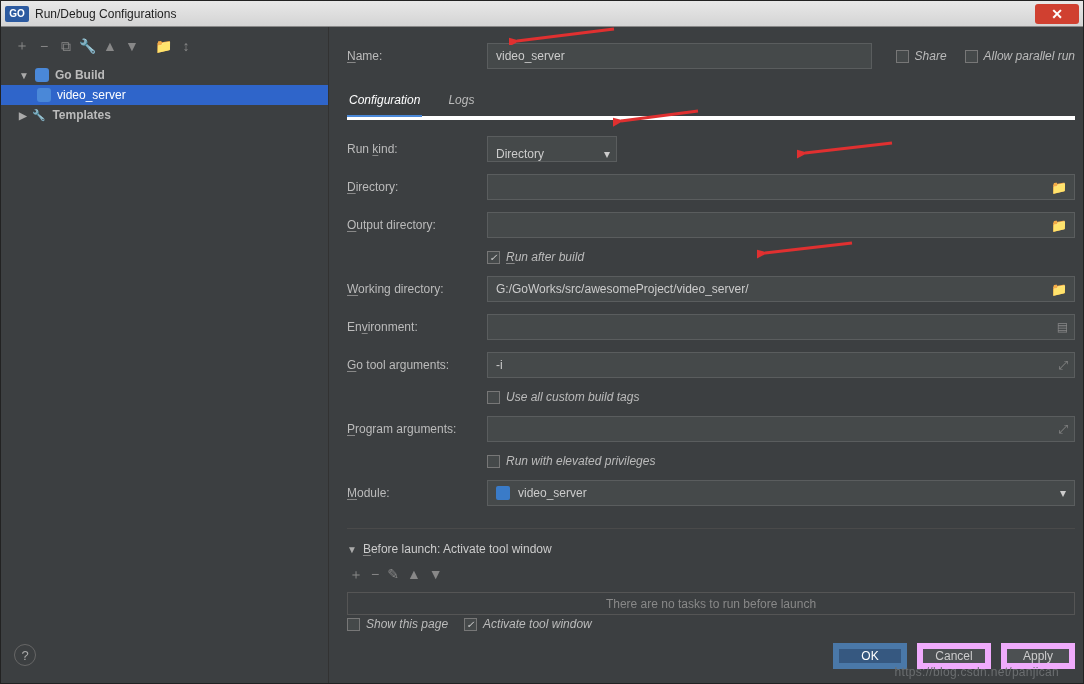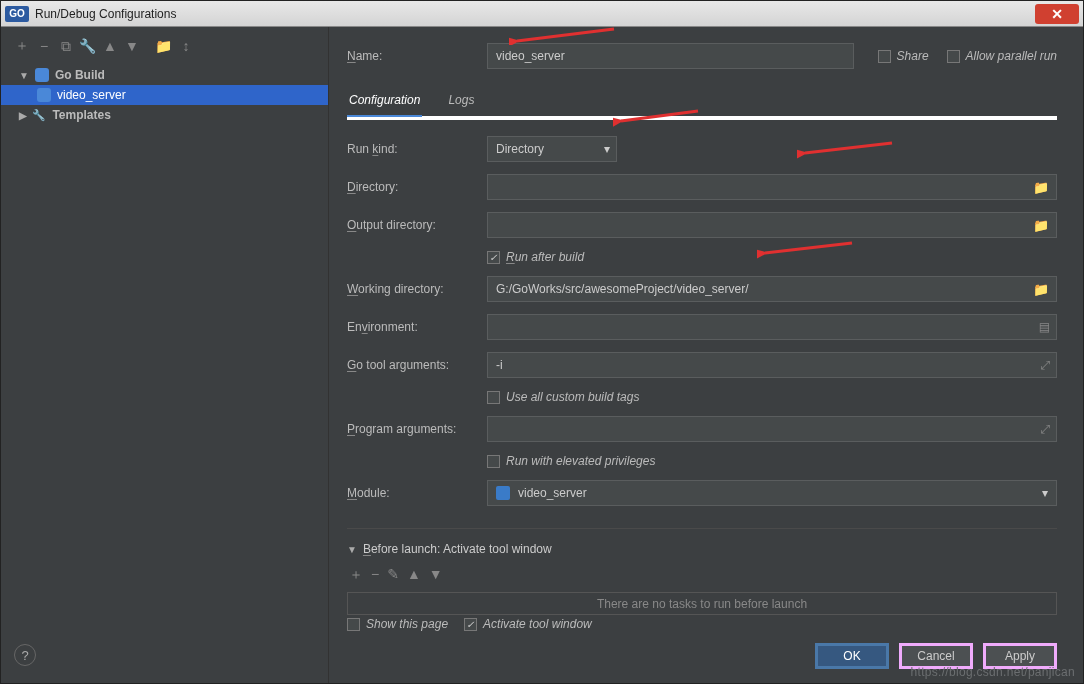--- a/index.html
+++ b/index.html
@@ -13,46 +13,46 @@
   .toolbar { display:flex; gap:4px; padding:4px 8px 8px 12px; align-items:center; color:#888;}
   .toolbar span { width:18px; text-align:center; font-size:14px; cursor:pointer;}
   .tree { flex:1; padding-top:2px; }
   .tree-item { padding: 3px 6px 3px 18px; display:flex; align-items:center; gap:6px; cursor:pointer;}
   .tree-item.l2 { padding-left:36px; }
   .tree-item.selected { background:#2f65ca; color:#fff; }
   .tree-item.bold { font-weight:600; }
   .tri { font-size:10px; color:#aaa;}
   .go-ico { width:14px; height:14px; background:#4a88d8; border-radius:3px; display:inline-block;}
   .wrench-ico::before{content:"🔧"; font-size:11px;}
-  .main { flex:1; padding: 16px 26px 8px 18px; display:flex; flex-direction:column; position:relative;}
+  .main { flex:1; padding: 16px 8px 8px 18px; display:flex; flex-direction:column; position:relative;}
   .row { display:flex; align-items:center; margin-bottom:12px; gap:10px; }
   .row label { width:130px; }
   .u { text-decoration: underline; text-decoration-color:#888; text-underline-offset:2px;}
   input.text, .select, .field { background:#45494a; border:1px solid #5a5d5e; color:#ccc; height:26px; padding:0 8px; font-size:12px; }
   input.text { flex:1; }
   .field { flex:1; display:flex; align-items:center; position:relative;}
   .field .folder { position:absolute; right:6px; color:#888; font-size:13px;}
-  .select { width:130px; display:flex; align-items:center; justify-content:space-between; padding-right:6px;}
+  .select { width:130px; display:flex; align-items:flex-end; justify-content:space-between; padding-right:6px;}
   .tabs { display:flex; gap:24px; border-bottom:4px solid #ffffff; margin:6px 0 16px 0;font-style:italic; }
   .tab { padding:6px 2px 8px 2px; cursor:pointer; color:#bbb;}
   .tab.active { color:#fff; border-bottom:2px solid #4a88d8; margin-bottom:-1px;}
   .chk { display:flex; align-items:center; gap:6px;font-style:italic; }
   .chk .box { width:13px; height:13px; border:1px solid #777; background:#45494a; display:flex; align-items:center; justify-content:center; font-size:10px; color:#ccc;}
   .sep { height:1px; background:#4a4a4a; margin: 10px 0 14px 0;}
   .section-head { display:flex; align-items:center; gap:6px; margin-bottom:8px; color:#ccc;}
   .mini-tb { display:flex; gap:8px; color:#888; font-size:14px; padding:2px 0 8px 2px;}
   .tasks-box { border:1px solid #555; background:#3c3f41; height:52px; display:flex; align-items:center; justify-content:center; color:#888;}
   .bottom-row { display:flex; align-items:center; gap:16px; margin-top:2px;}
   .btn-row { margin-top:auto; display:flex; justify-content:flex-end; gap:10px; padding: 12px 0 6px 0;}
-  .btn { min-width:74px; height:26px; background:#4c5052; border:3px solid #f0abfc; color:#ccc; display:flex; align-items:center; justify-content:center; cursor:pointer; font-size:12px;}
+  .btn { min-width:74px; height:26px; background:#4c5052; border:6px solid #f0abfc; color:#ccc; display:flex; align-items:center; justify-content:center; cursor:pointer; font-size:12px;}
   .btn.primary { background:#365880; border-color:#4a78a8; color:#fff;}
   .help { position:absolute; left:14px; bottom:18px; width:22px; height:22px; border:1px solid #666; border-radius:50%; display:flex; align-items:center; justify-content:center; color:#aaa; font-size:13px;}
   .name-row-right { display:flex; gap:18px; margin-left:14px;}
   .arrow { position:absolute; pointer-events:none; }
-  .watermark { position:absolute; right:8px; bottom:4px; color:#6b6e70; font-size:12px; letter-spacing:0.3px;}
+  .watermark { position:absolute; right:24px; bottom:4px; color:#6b6e70; font-size:12px; letter-spacing:0.3px;}
   .mod-field { flex:1; background:#45494a; border:1px solid #5a5d5e; height:26px; display:flex; align-items:center; padding:0 8px; gap:8px; color:#ccc;}
   .mod-ico{width:14px;height:14px;background:#3a7bc8;border-radius:2px;display:inline-block;}
   .expand-ico{ position:absolute; right:6px; color:#888; font-size:12px;}
   .clip-ico{ position:absolute; right:6px; color:#888; font-size:12px;}
 </style>
 </head>
 <body>
 
 <div class="title-bar">
   <div class="ico">GO</div>

